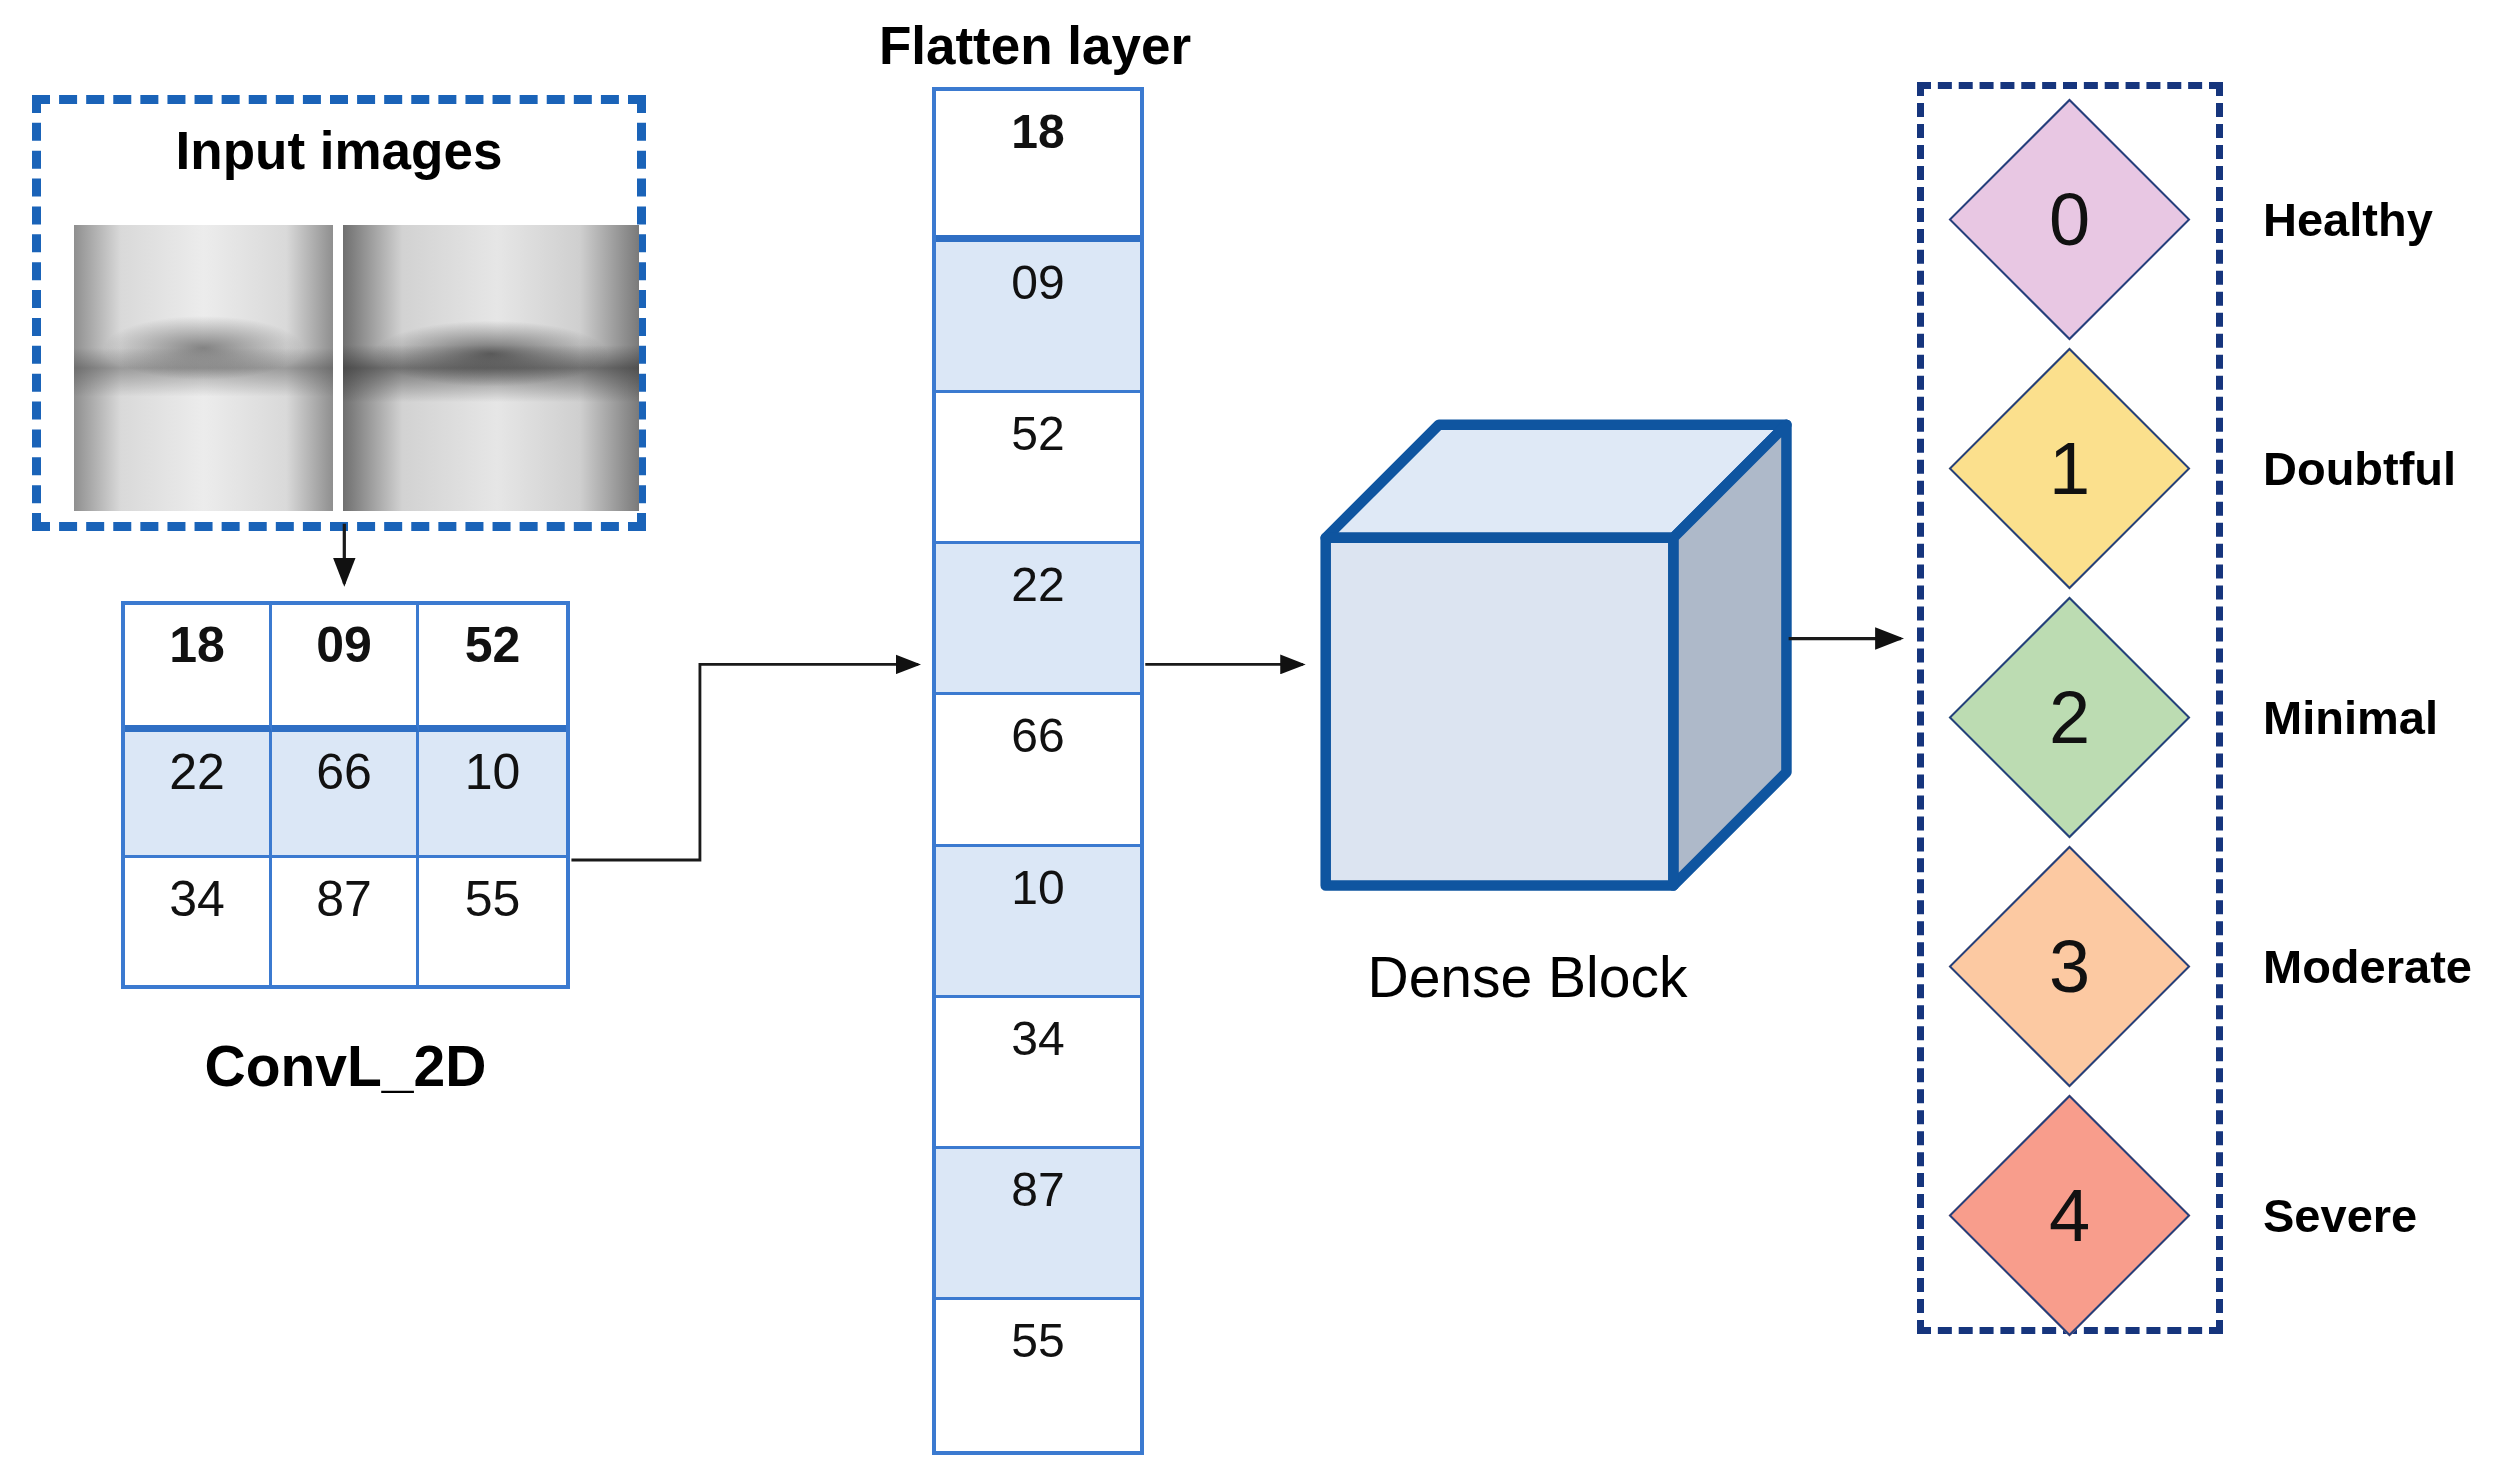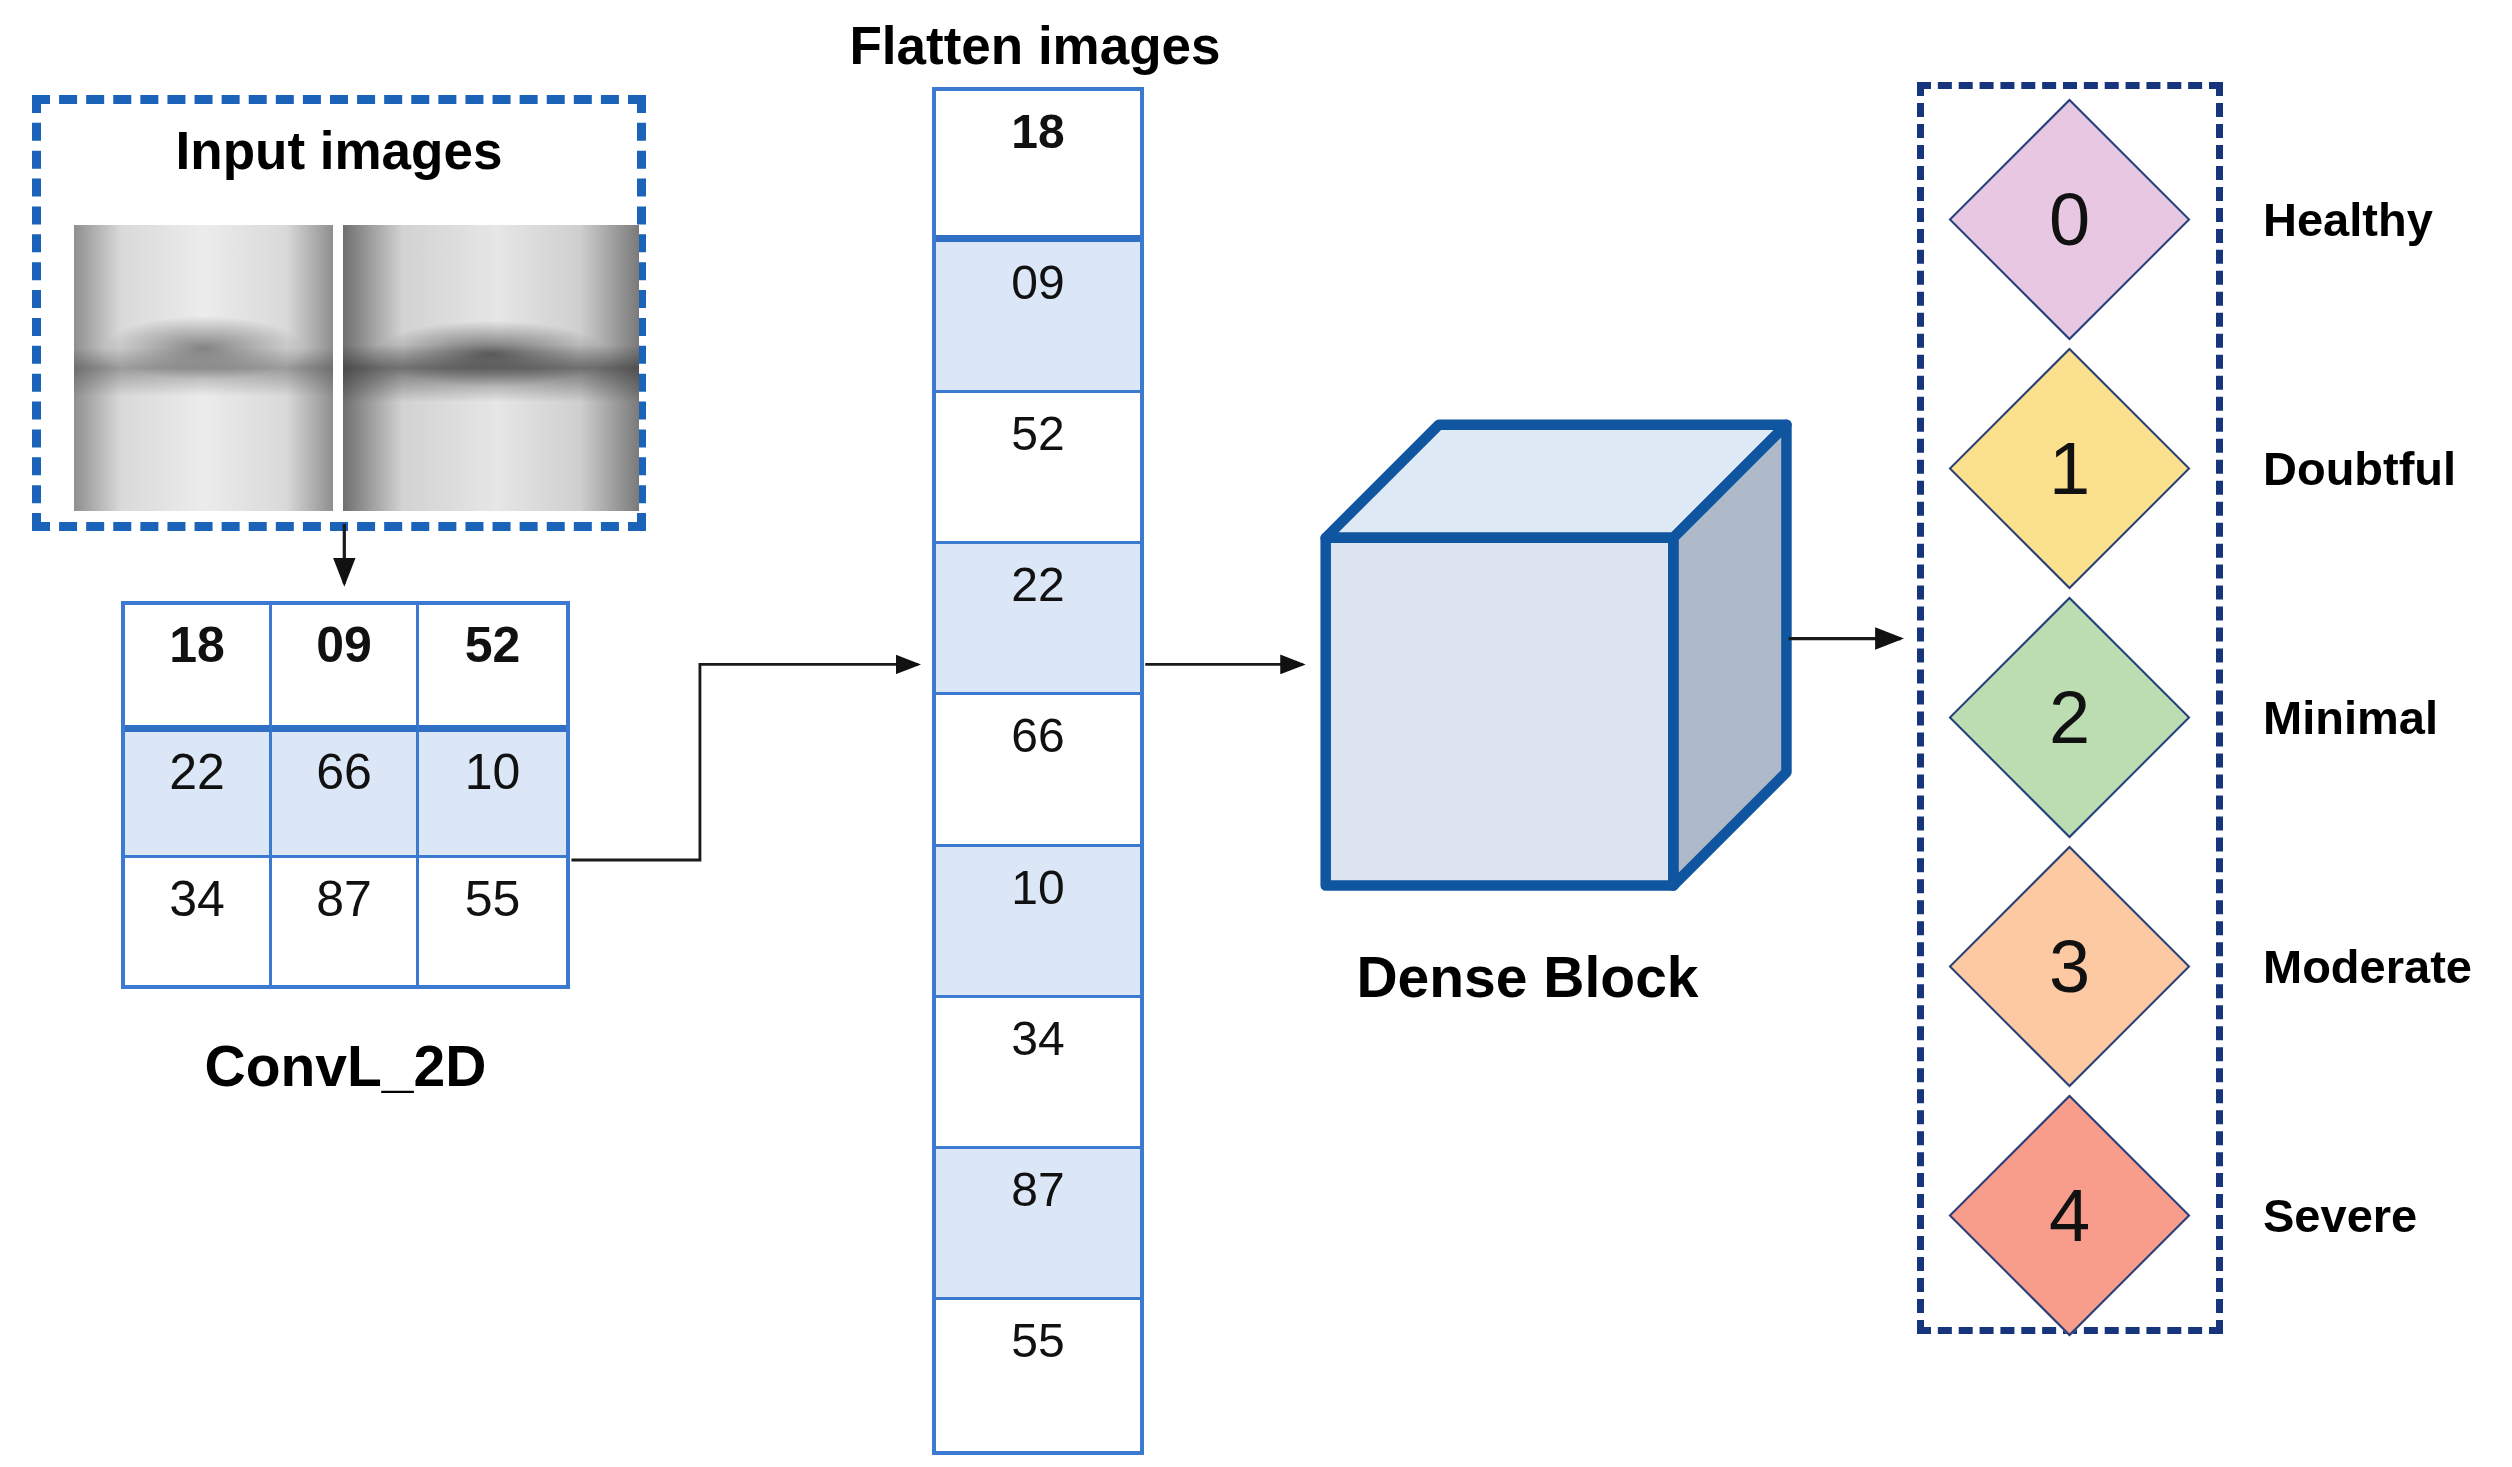--- a/index.html
+++ b/index.html
@@ -63,21 +63,21 @@
     display:flex;justify-content:center;align-items:flex-start;padding-top:13px;
     font-size:48px;color:#111;
   }
   .fcell.first{font-weight:bold;border-bottom-width:7.3px;border-bottom-color:#2f6fc4;}
   .fcell.shade{background:#dbe7f6;}
   .fcell.last{border-bottom:none;}
   
   .cube-svg{position:absolute;left:1316px;top:415px;}
   .dense-label{
     position:absolute;left:1293px;top:944px;width:469px;text-align:center;
-    font-size:57px;font-weight:bold;color:#000;
+    font-size:57px;font-weight:normal;color:#000;
   }
   
   .class-box{
     position:absolute;left:1917px;top:82px;width:306px;height:1252px;
     border:7.3px dashed #16357d;box-sizing:border-box;
   }
   .diamond{
     position:absolute;left:1984px;width:171px;height:171px;
     transform:rotate(45deg);border:2.4px solid #24407c;box-sizing:border-box;
   }
@@ -110,21 +110,21 @@
     <div class="mcell r1 c3">52</div>
     <div class="mcell r2 c1">22</div>
     <div class="mcell r2 c2">66</div>
     <div class="mcell r2 c3">10</div>
     <div class="mcell r3 c1">34</div>
     <div class="mcell r3 c2">87</div>
     <div class="mcell r3 c3">55</div>
   </div>
   <div class="matrix-label">ConvL_2D</div>
 
-  <div class="flatten-title">Flatten images</div>
+  <div class="flatten-title">Flatten layer</div>
   <div class="flatten">
     <div class="fcell first">18</div>
     <div class="fcell shade">09</div>
     <div class="fcell">52</div>
     <div class="fcell shade">22</div>
     <div class="fcell">66</div>
     <div class="fcell shade">10</div>
     <div class="fcell">34</div>
     <div class="fcell shade">87</div>
     <div class="fcell last">55</div>

